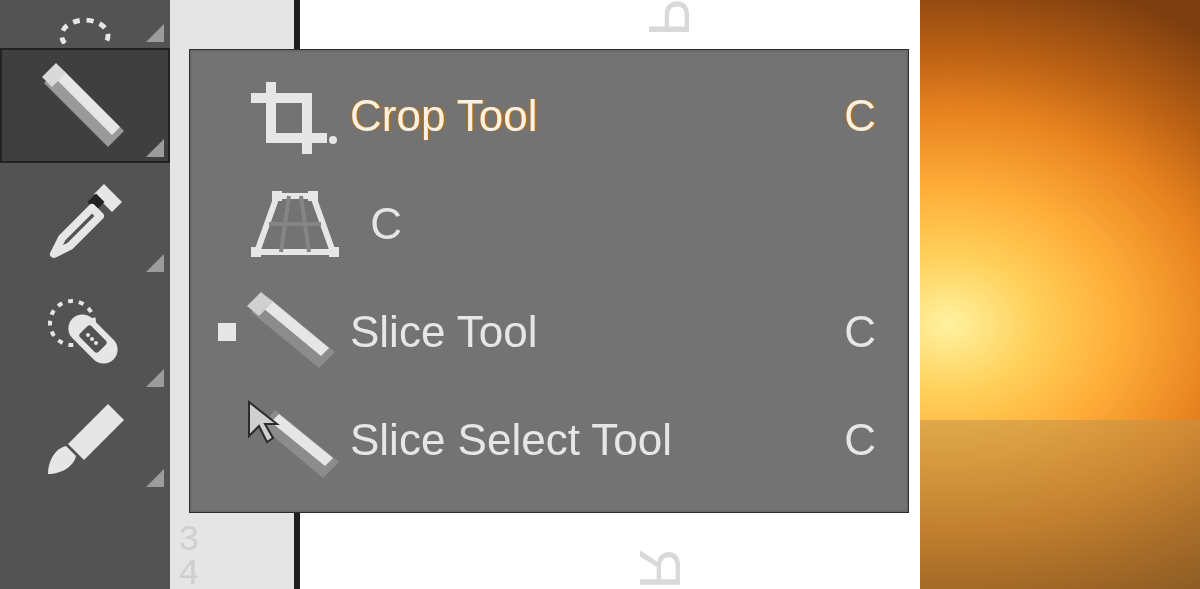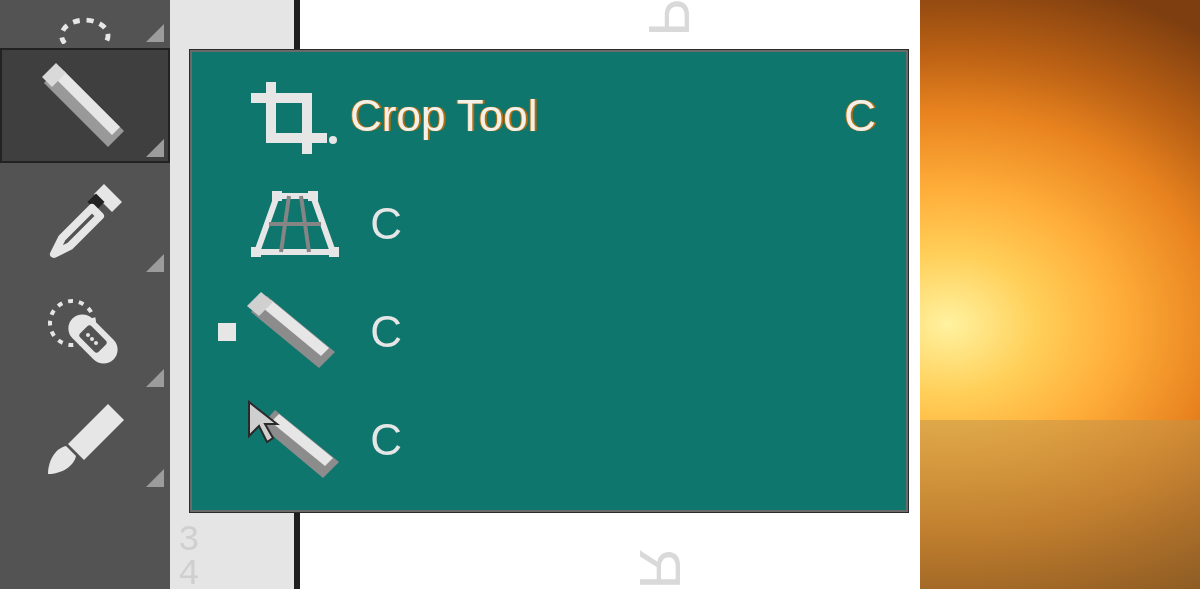--- a/index.html
+++ b/index.html
@@ -101,21 +101,21 @@
     letter-spacing:2px;
   }
   .nums div{height:34px;}
 
   
   .flyout{
     position:absolute;
     left:190px;
     top:50px;
     width:714px;
-    background:#0f766e;
+    background:#737373;
     border:2px solid #6a6a6a;
     box-shadow:0 0 0 1px #2b2b2b;
     padding:10px 0 16px 0;
   }
   .frow{
     display:flex;
     align-items:center;
     height:108px;
     padding:0 30px 0 22px;
     font-size:44px;
@@ -250,29 +250,31 @@
     <span class="ind">
         <span class="sq"></span>
       </span>
     <span class="ic">
       <svg class="ficon" viewBox="0 0 96 80">
         <polygon points="20,4 88,60 72,76 4,20" fill="#8c8c8c"></polygon>
         <polygon points="24,8 82,56 74,64 16,16" fill="#e6e6e6"></polygon>
         <polygon points="14,0 26,10 12,24 0,14" fill="#d0d0d0"></polygon>
       </svg>
     </span>
+    <span class="lbl">Slice Tool</span>
     <span class="key">C</span>
   </div>
 
   <div class="frow">
     <span class="ind"></span>
     <span class="ic">
       <svg class="ficon" viewBox="0 0 96 80">
         <polygon points="28,10 92,62 76,78 14,26" fill="#8c8c8c"></polygon>
         <polygon points="32,14 86,58 78,66 24,22" fill="#e6e6e6"></polygon>
 
         <polygon points="2,2 2,36 12,26 20,42 26,38 18,24 30,24" fill="#cfcfcf" stroke="#2a2a2a" stroke-width="2"></polygon>
       </svg>
     </span>
+    <span class="lbl">Slice Select Tool</span>
     <span class="key">C</span>
   </div>
 
 </div>
 
 </body></html>

